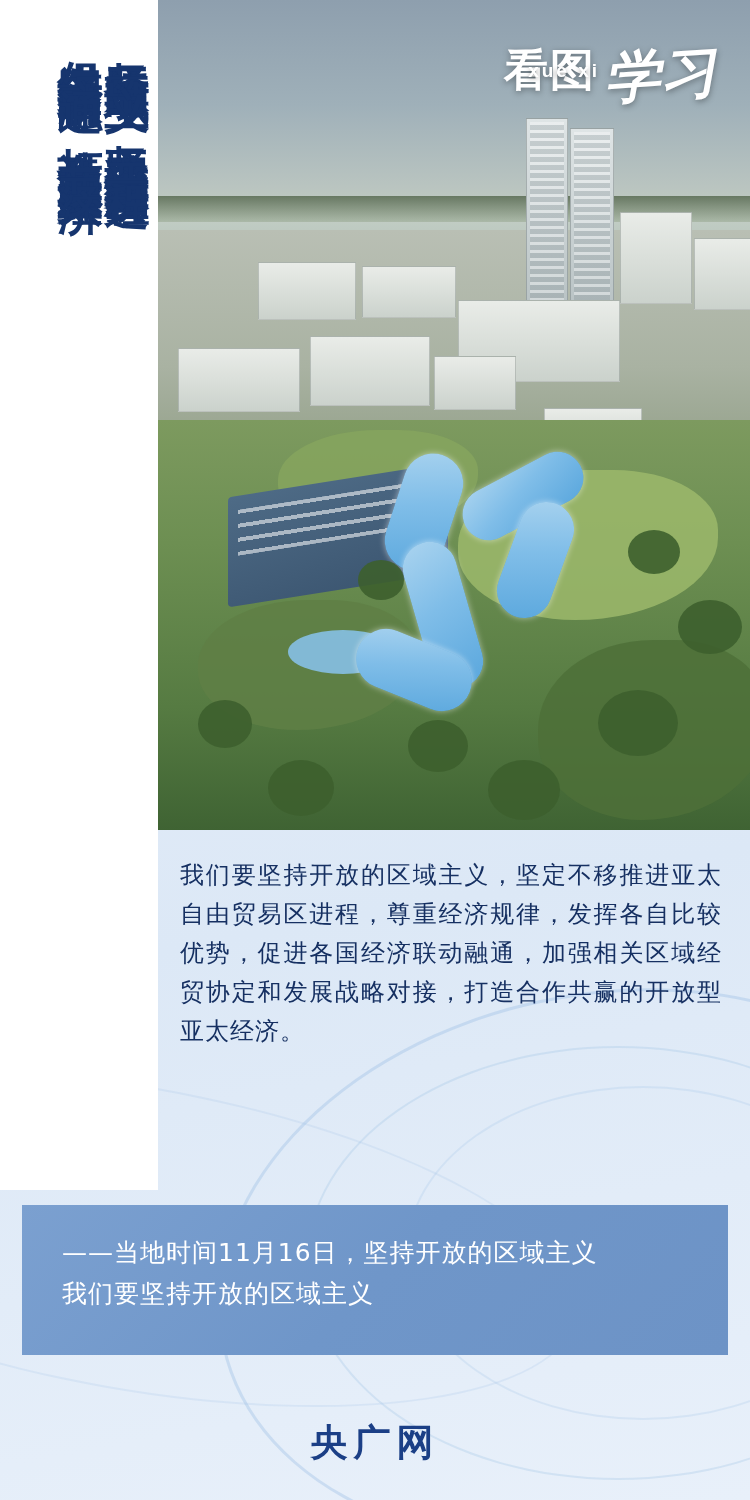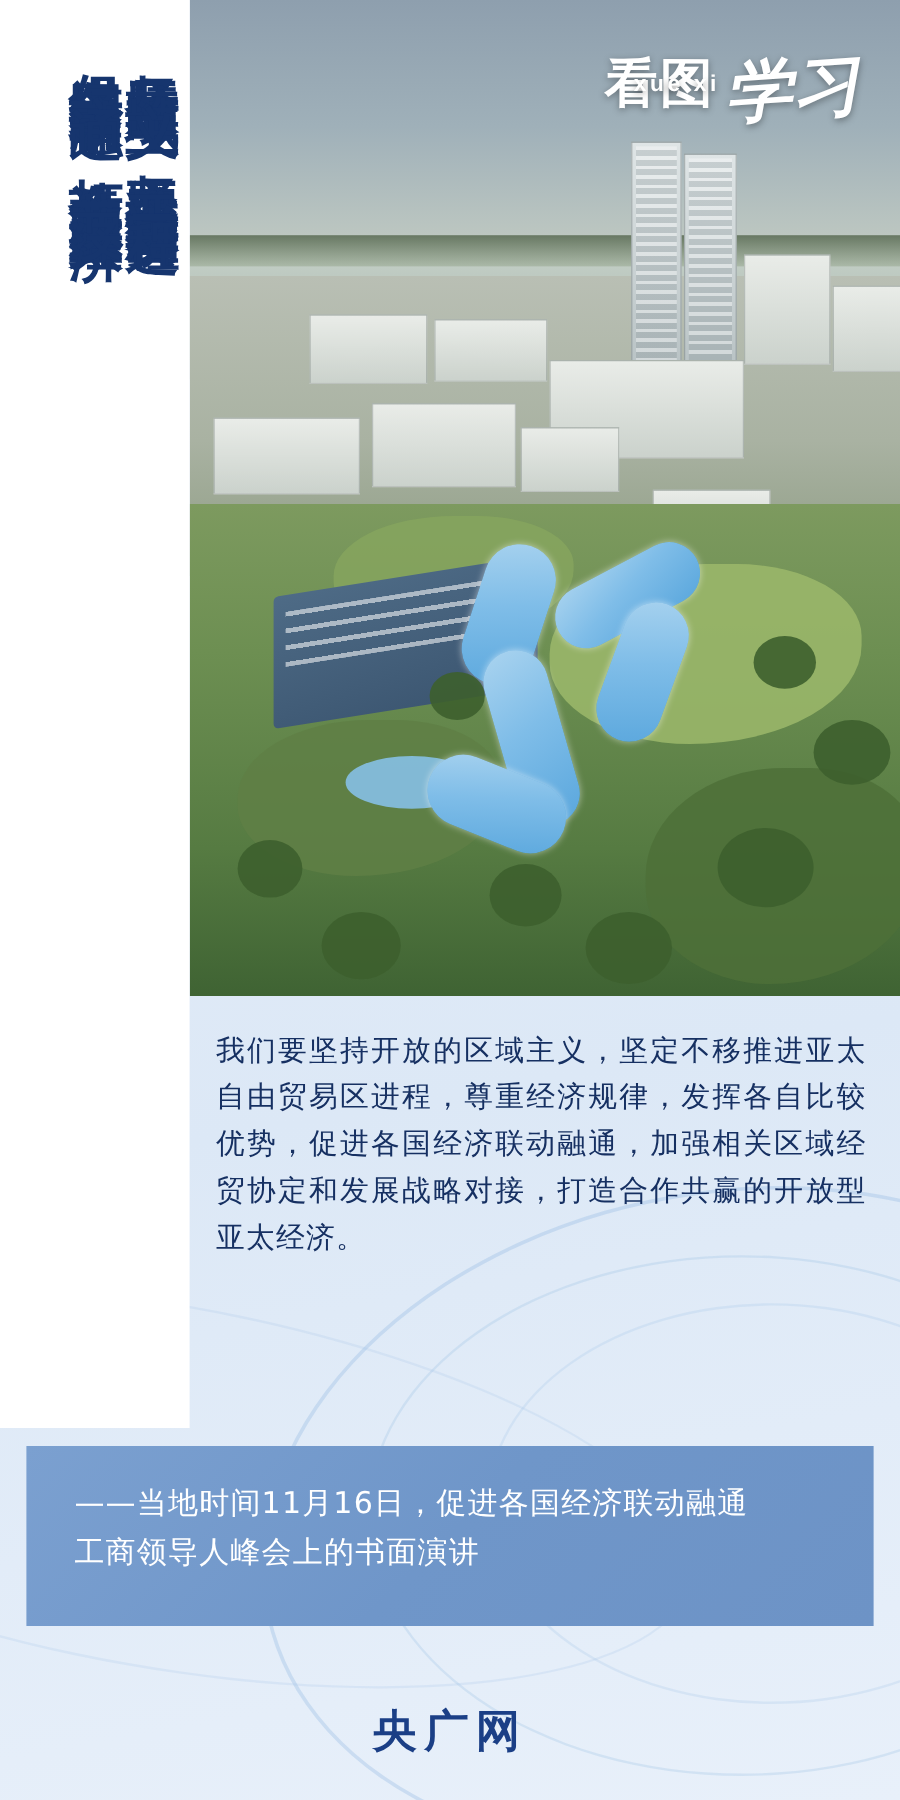--- a/index.html
+++ b/index.html
@@ -298,21 +298,21 @@
   <div class="headline-panel">
     <div class="headline">
       <div class="hl-col a">坚持开放的区域主义 坚定不移推进亚太自由贸易区进程</div>
       <div class="hl-col b">促进各国经济联动融通 打造合作共赢的开放型亚太经济</div>
     </div>
   </div>
 
   <div class="body-text">我们要坚持开放的区域主义，坚定不移推进亚太自由贸易区进程，尊重经济规律，发挥各自比较优势，促进各国经济联动融通，加强相关区域经贸协定和发展战略对接，打造合作共赢的开放型亚太经济。</div>
 
   <div class="attrib">
-    <div>——当地时间11月16日，促进各国经济联动融通</div>
-    <div>工商领导人峰会上的书面演讲</div>
+    <div>——当地时间11月16日，坚持开放的区域主义</div>
+    <div>我们要坚持开放的区域主义</div>
   </div>
 
   <div class="footer">
     <span class="footer-logo">央广网</span>
   </div>
 
 </div>
 
 </body></html>

